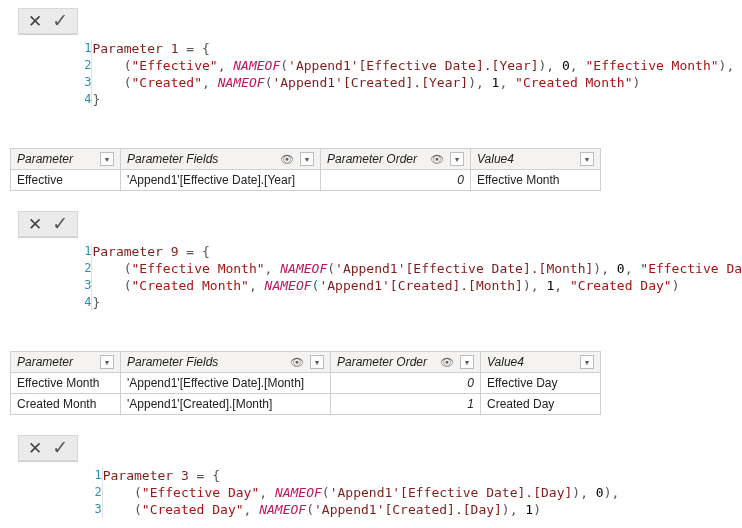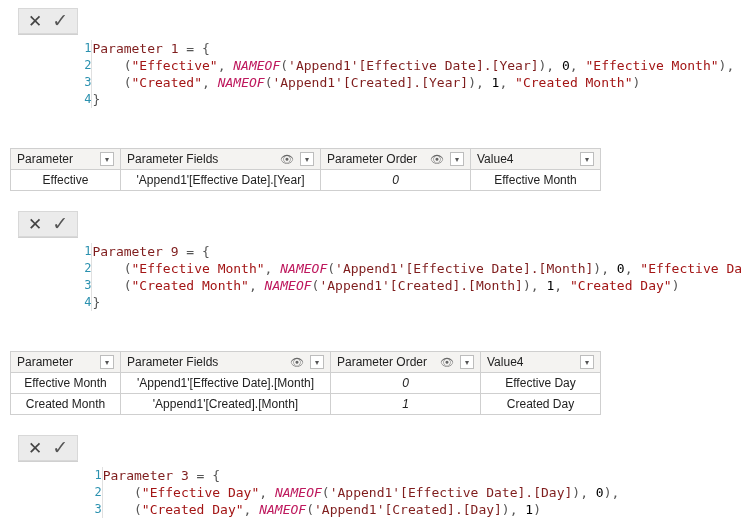--- a/index.html
+++ b/index.html
@@ -67,31 +67,30 @@
     margin-top: 6px;
     table-layout: fixed;
   }
   table.grid th, table.grid td {
     border: 1px solid #cfcfcf;
     padding: 3px 6px 3px 6px;
     background: #fff;
     height: 20px;
     overflow: hidden;
     white-space: nowrap;
-    text-align: center;
   }
   table.grid th {
     background: #f4f3f1;
     font-weight: 400;
     text-align: left;
     position: relative;
     font-size: 12px;
   }
   .th-inner { display: flex; align-items: center; gap: 6px; height: 100%; }
-  .th-label { flex: 1; }
+  .th-label { flex: 1; font-style: italic; }
   .th-eye {
     font-size: 11px;
     color: #666;
     line-height: 1;
   }
   .dd {
     width: 14px; height: 14px;
     border: 1px solid #bdbdbd;
     background: #fff;
     display: inline-flex;

